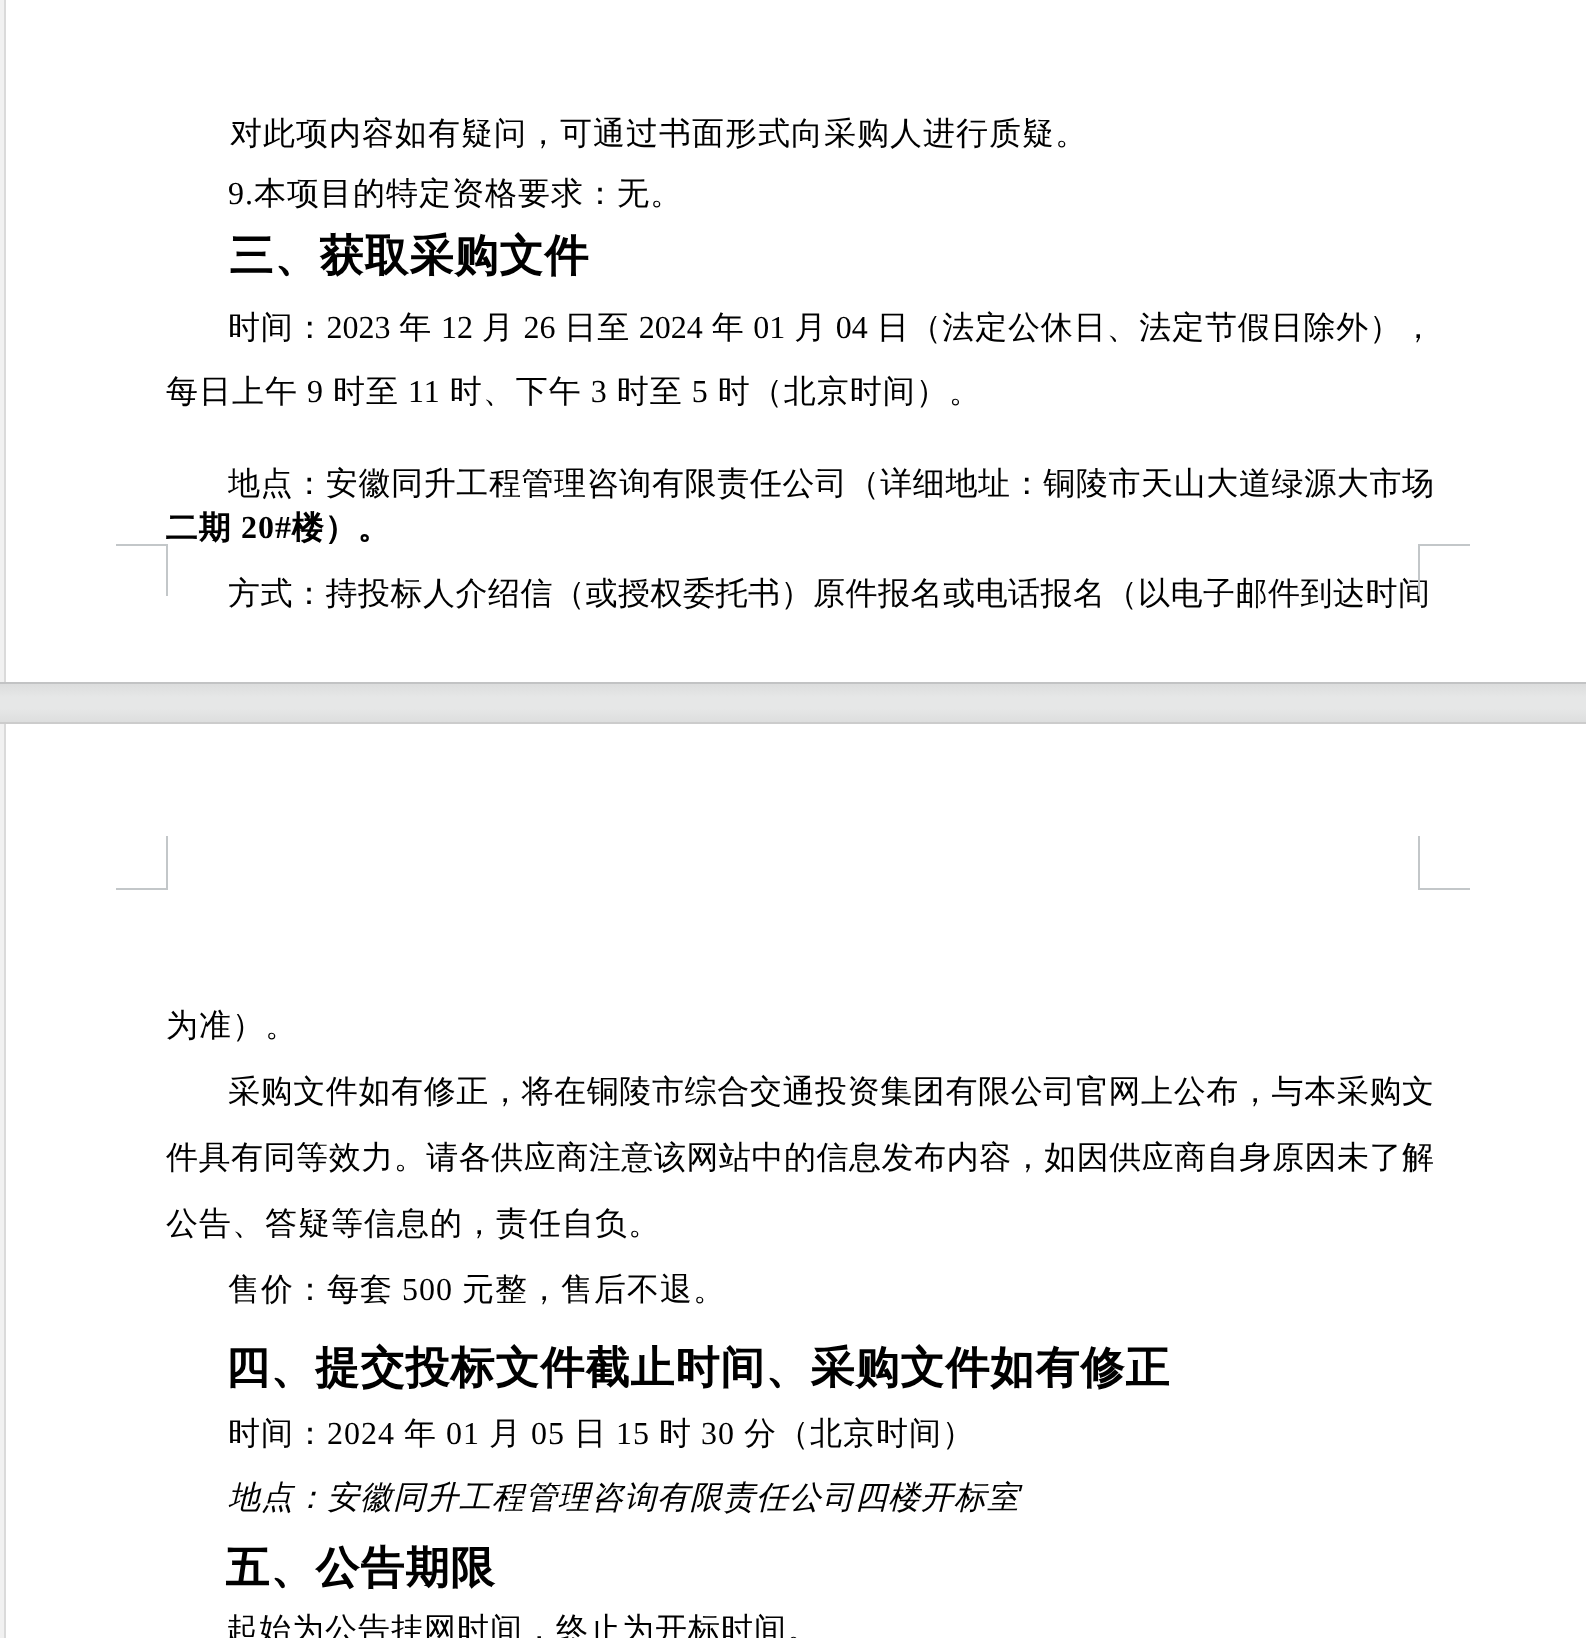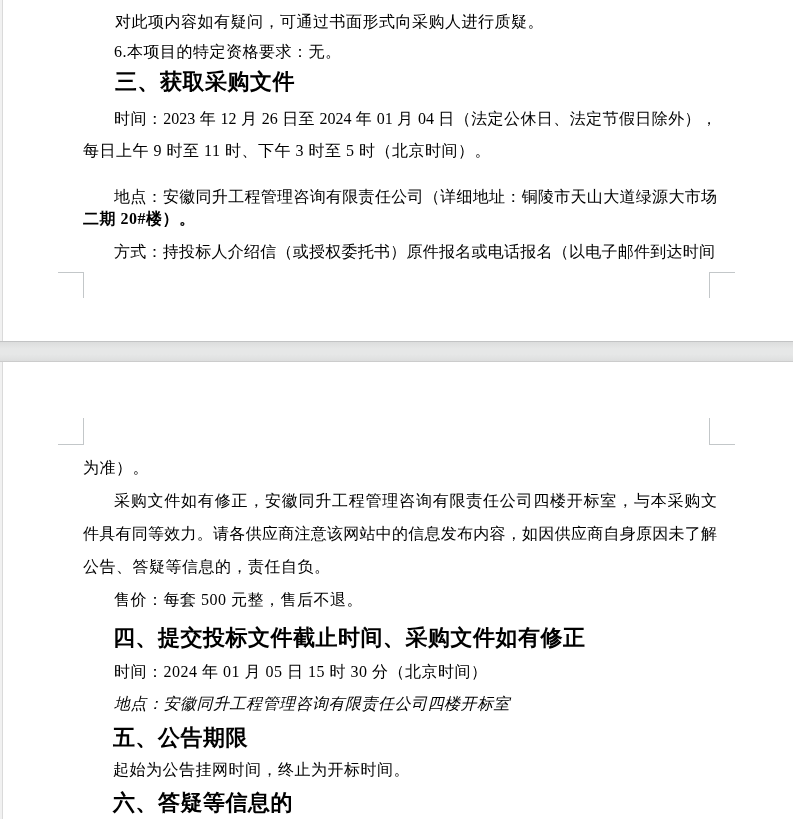--- a/index.html
+++ b/index.html
@@ -28,20 +28,21 @@
     border-top:1px solid #c2c3c4;
     border-bottom:1px solid #cccccc;
   }
   .line{
     position:absolute;
     height:18px;
     font-size:16px;
     line-height:18px;
     white-space:pre;
     letter-spacing:0.5px;
+    margin-top:46px;
   }
   .line.j{
     white-space:normal;
     text-align:justify;
     text-align-last:justify;
     letter-spacing:0;
   }
   .line.h{
     font-weight:bold;
     font-size:22px;
@@ -53,21 +54,21 @@
 </style>
 </head>
 <body>
 
 <div class="canvas">
 
   <div class="left-gutter"></div>
 
   <div>
     <div class="line" style="top:13px;left:115px;">对此项内容如有疑问，可通过书面形式向采购人进行质疑。</div>
-    <div class="line" style="top:43px;left:114px;">6.本项目的特定资格要求：无。</div>
+    <div class="line" style="top:43px;left:114px;">9.本项目的特定资格要求：无。</div>
     <div class="line h" style="top:73px;left:115px;">三、获取采购文件</div>
     <div class="line j" style="top:110px;left:114px;width:603px;">时间：2023 年 12 月 26 日至 2024 年 01 月 04 日（法定公休日、法定节假日除外），</div>
     <div class="line" style="top:142px;left:83px;">每日上午 9 时至 11 时、下午 3 时至 5 时（北京时间）。</div>
     <div class="line j" style="top:188px;left:114px;width:603px;">地点：安徽同升工程管理咨询有限责任公司（详细地址：铜陵市天山大道绿源大市场</div>
     <div class="line" style="top:210px;left:83px;font-weight:bold;">二期 20#楼）。</div>
     <div class="line j" style="top:243px;left:114px;width:601px;">方式：持投标人介绍信（或授权委托书）原件报名或电话报名（以电子邮件到达时间</div>
 
     <div class="mark hline" style="left:58px;top:272px;"></div>
     <div class="mark vline" style="left:83px;top:272px;height:26px;"></div>
     <div class="mark hline" style="left:709px;top:272px;"></div>
@@ -77,21 +78,21 @@
   <div class="page-separator"></div>
 
   <div>
 
     <div class="mark vline" style="left:83px;top:418px;height:27px;"></div>
     <div class="mark hline" style="left:58px;top:444px;"></div>
     <div class="mark vline" style="left:709px;top:418px;height:27px;"></div>
     <div class="mark hline" style="left:709px;top:444px;"></div>
 
     <div class="line" style="top:459px;left:83px;">为准）。</div>
-    <div class="line j" style="top:492px;left:114px;width:603px;">采购文件如有修正，安徽同升工程管理咨询有限责任公司四楼开标室，与本采购文</div>
+    <div class="line j" style="top:492px;left:114px;width:603px;">采购文件如有修正，将在铜陵市综合交通投资集团有限公司官网上公布，与本采购文</div>
     <div class="line j" style="top:525px;left:83px;width:634px;">件具有同等效力。请各供应商注意该网站中的信息发布内容，如因供应商自身原因未了解</div>
     <div class="line" style="top:558px;left:83px;font-family:Liberation Serif, serif;">公告、答疑等信息的，责任自负。</div>
     <div class="line" style="top:591px;left:114px;">售价：每套 500 元整，售后不退。</div>
     <div class="line h" style="top:629px;left:113px;">四、提交投标文件截止时间、采购文件如有修正</div>
     <div class="line" style="top:663px;left:114px;">时间：2024 年 01 月 05 日 15 时 30 分（北京时间）</div>
     <div class="line" style="top:695px;left:114px;font-style:italic;">地点：安徽同升工程管理咨询有限责任公司四楼开标室</div>
     <div class="line h" style="top:729px;left:113px;">五、公告期限</div>
     <div class="line" style="top:761px;left:113px;">起始为公告挂网时间，终止为开标时间。</div>
     <div class="line h" style="top:794px;left:113px;">六、答疑等信息的</div>
   </div>

